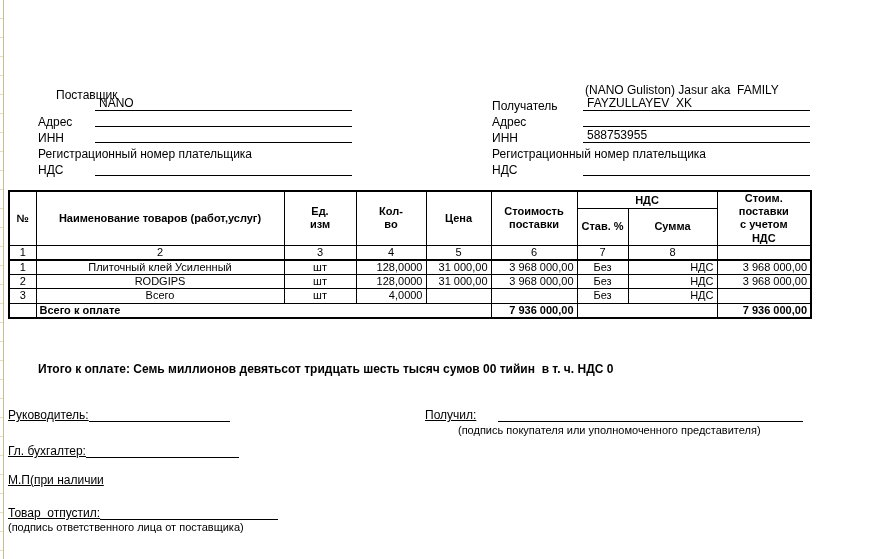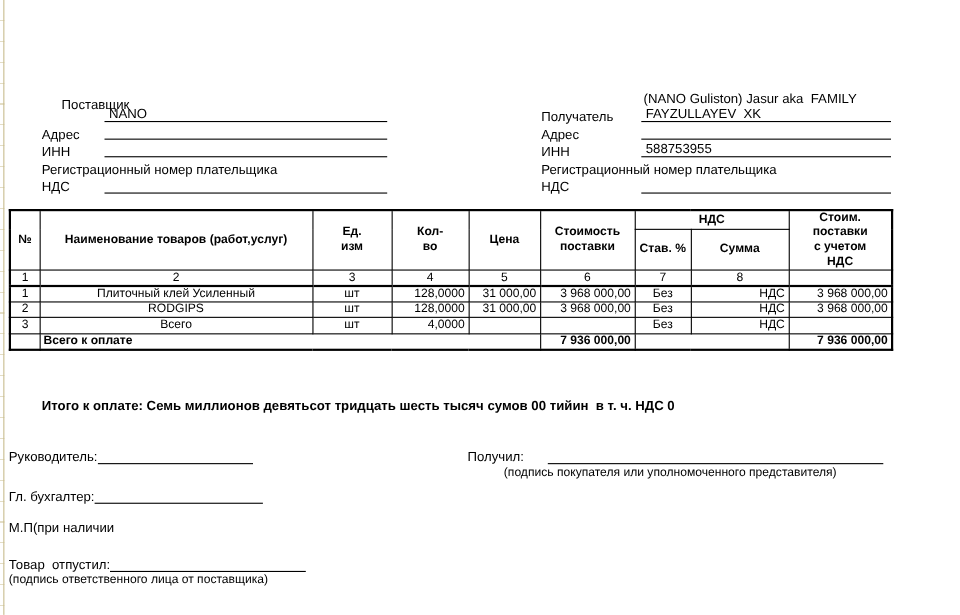--- a/index.html
+++ b/index.html
@@ -70,21 +70,21 @@
   .c-cost { width: 86px; text-align: right; }
   .c-rate { width: 51px; text-align: center; }
   .c-sum { width: 89px; text-align: right; }
   .c-total { width: 94px; text-align: right; }
   .totalrow td { height: 15px; font-weight: bold; }
 
   
   .summary { left: 38px; top: 362px; font-weight: bold; font-size: 12px; }
 
   
-  .sig { position: absolute; font-size: 12px; white-space: pre; }
+  .sig { position: absolute; font-size: 12px; white-space: pre; text-decoration: underline; }
   .sigline {
     display: inline-block;
     border-bottom: 1px solid #000;
     height: 13px;
     vertical-align: bottom;
   }
   .note { position: absolute; font-size: 11px; }
 </style>
 </head>
 <body>

